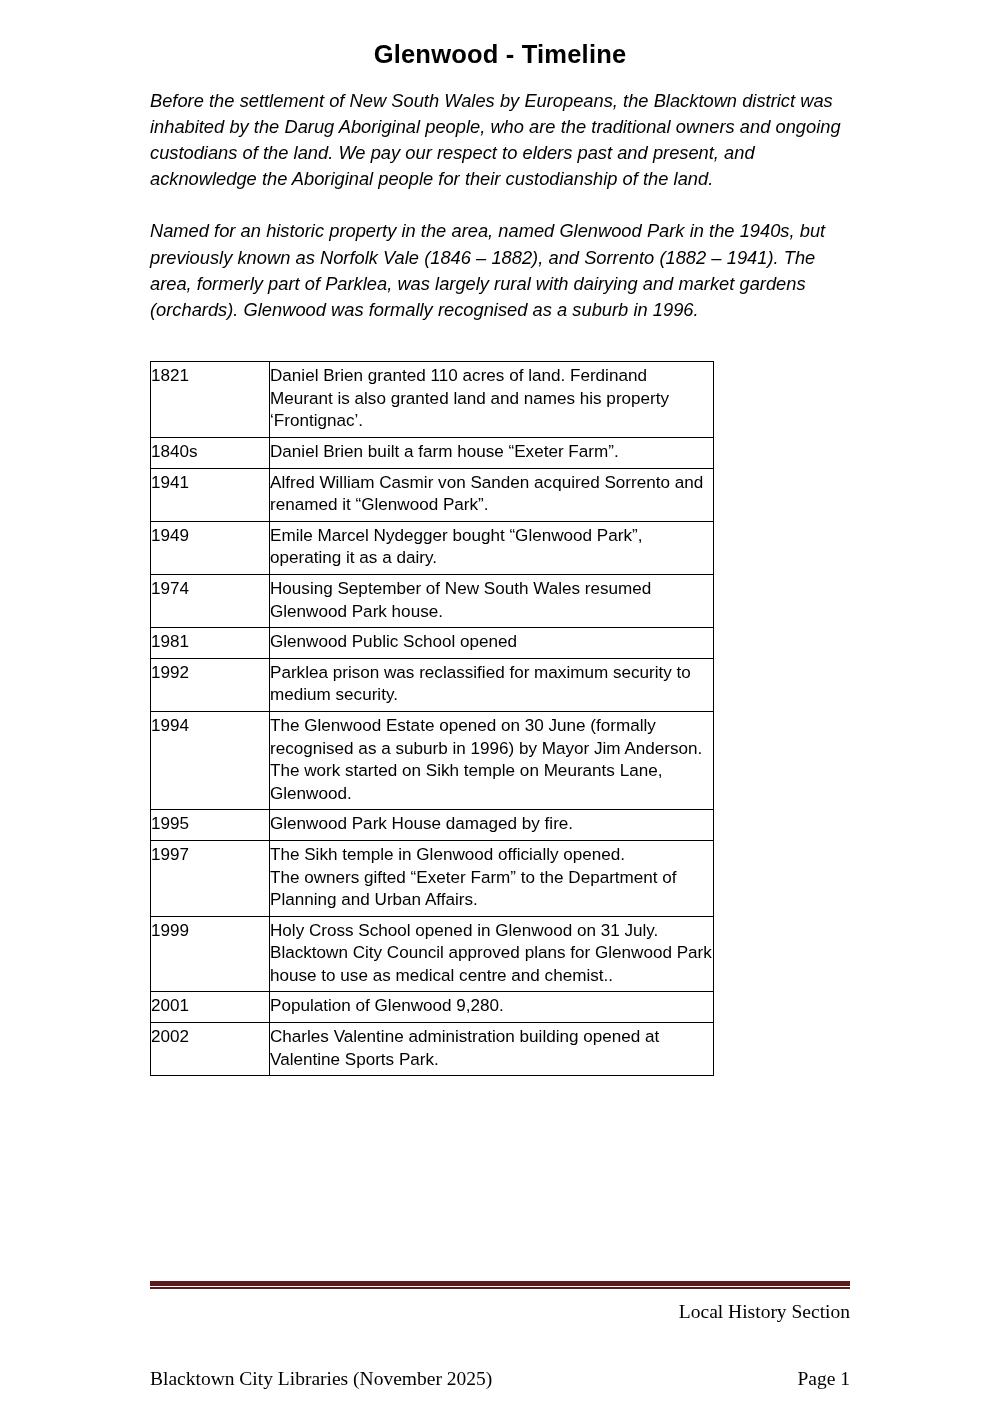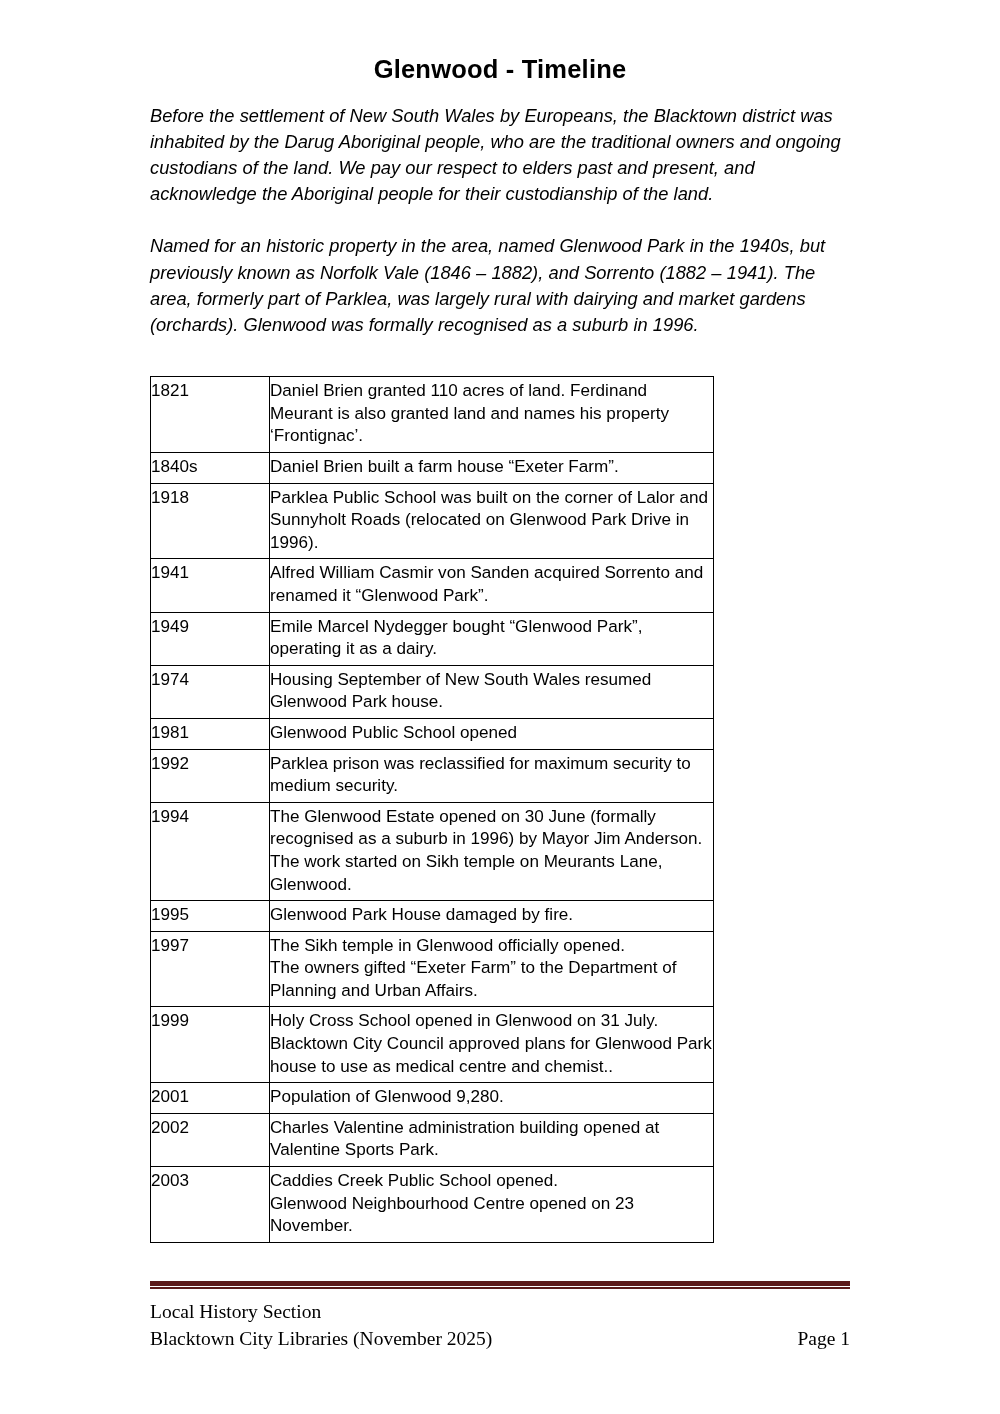--- a/index.html
+++ b/index.html
@@ -33,21 +33,21 @@
     width: 700px;
   }
 
   
   .doc-title {
     text-align: center;
     font-size: 25.5px;
     font-weight: bold;
     letter-spacing: 0.2px;
     margin: 0;
-    padding-top: 54px;
+    padding-top: 39px;
     line-height: 1.2;
   }
 
   
   .intro-block {
     margin-top: 18px;
     font-style: italic;
   }
   .para {
     font-size: 18.3px;
@@ -118,24 +118,26 @@
     margin-top: 9px;
     color: #000000;
   }
   .footer-row {
     display: flex;
     justify-content: space-between;
     align-items: baseline;
   }
   .footer-left-line {
     display: block;
+    text-align: right;
   }
   .footer-page {
     white-space: nowrap;
     padding-left: 20px;
+    margin-top: 40px;
   }
 </style>
 </head>
 <body>
 
 <div class="page">
 
   <div class="content">
 
     <h1 class="doc-title">Glenwood - Timeline</h1>
@@ -154,26 +156,20 @@
                 <span class="event-line">Daniel Brien granted 110 acres of land. Ferdinand Meurant is also granted land and names his property ‘Frontignac’.</span>
               </td>
             </tr>
             <tr>
               <td class="year-cell">1840s</td>
               <td class="event-cell">
                 <span class="event-line">Daniel Brien built a farm house “Exeter Farm”.</span>
               </td>
             </tr>
             <tr>
-              <td class="year-cell">1918</td>
-              <td class="event-cell">
-                <span class="event-line">Parklea Public School was built on the corner of Lalor and Sunnyholt Roads (relocated on Glenwood Park Drive in 1996).</span>
-              </td>
-            </tr>
-            <tr>
               <td class="year-cell">1941</td>
               <td class="event-cell">
                 <span class="event-line">Alfred William Casmir von Sanden acquired Sorrento and renamed it “Glenwood Park”.</span>
               </td>
             </tr>
             <tr>
               <td class="year-cell">1949</td>
               <td class="event-cell">
                 <span class="event-line">Emile Marcel Nydegger bought “Glenwood Park”, operating it as a dairy.</span>
               </td>
@@ -226,27 +222,20 @@
             <tr>
               <td class="year-cell">2001</td>
               <td class="event-cell">
                 <span class="event-line">Population of Glenwood 9,280.</span>
               </td>
             </tr>
             <tr>
               <td class="year-cell">2002</td>
               <td class="event-cell">
                 <span class="event-line">Charles Valentine administration building opened at Valentine Sports Park.</span>
-              </td>
-            </tr>
-            <tr>
-              <td class="year-cell">2003</td>
-              <td class="event-cell">
-                <span class="event-line">Caddies Creek Public School opened.</span>
-                <span class="event-line">Glenwood Neighbourhood Centre opened on 23 November.</span>
               </td>
             </tr>
           </tbody>
       </table>
     </div>
 
   </div>
 
   <div class="footer">
     <div class="footer-rule-thick" style="background: rgb(92, 26, 26);"></div>

